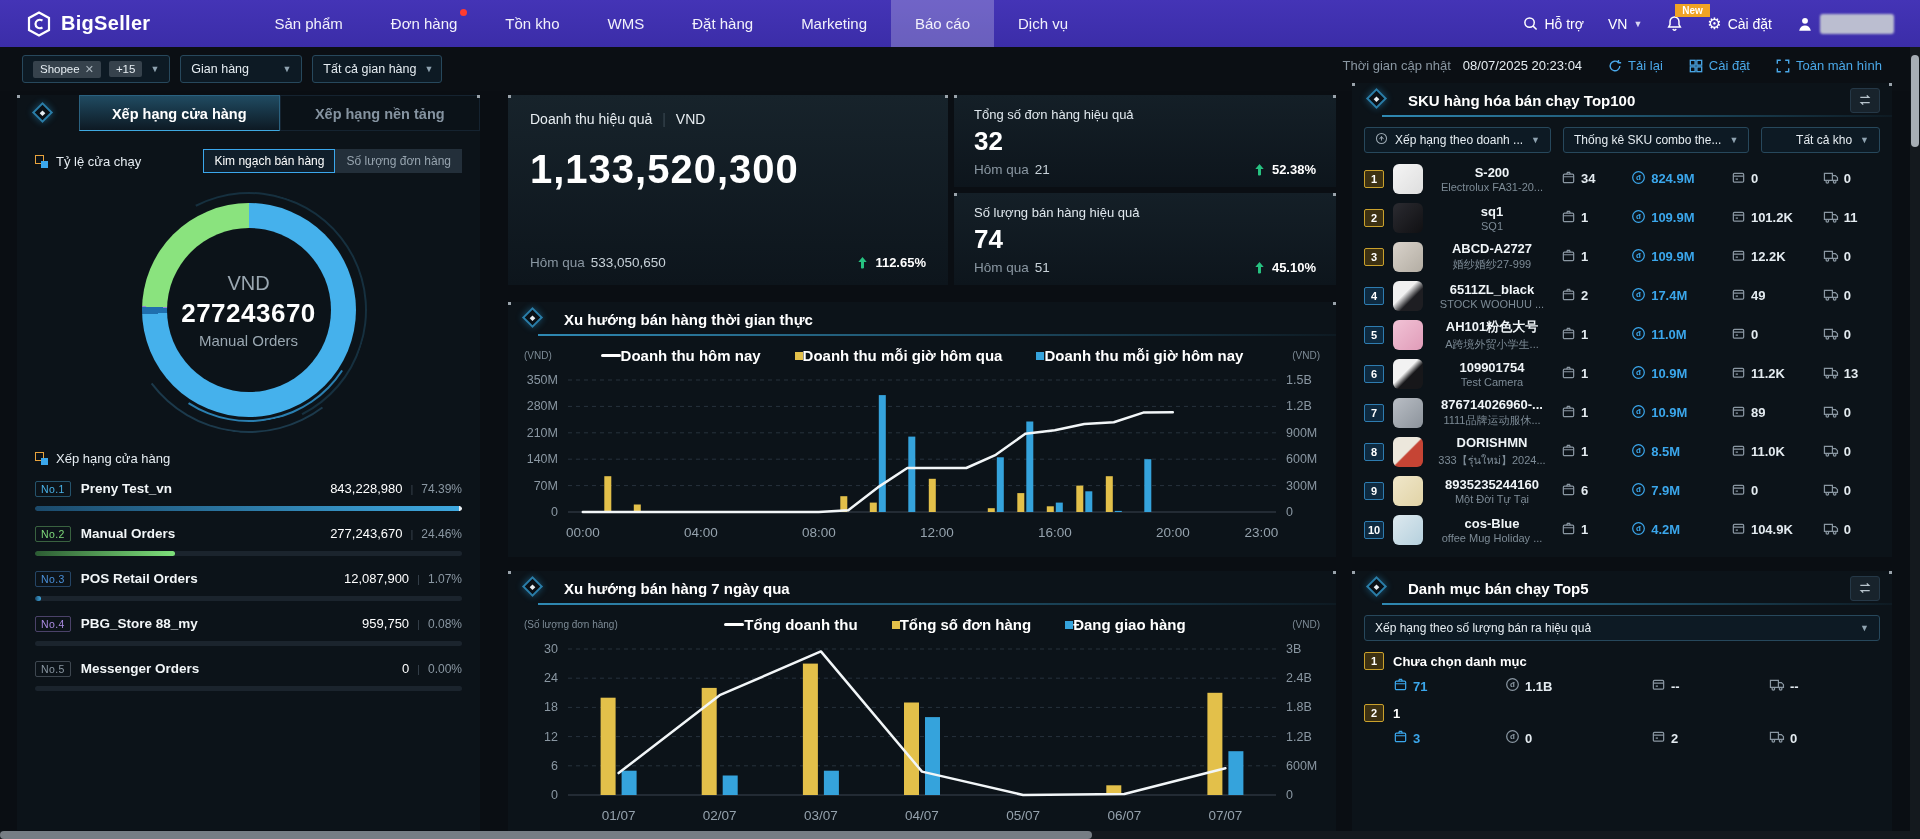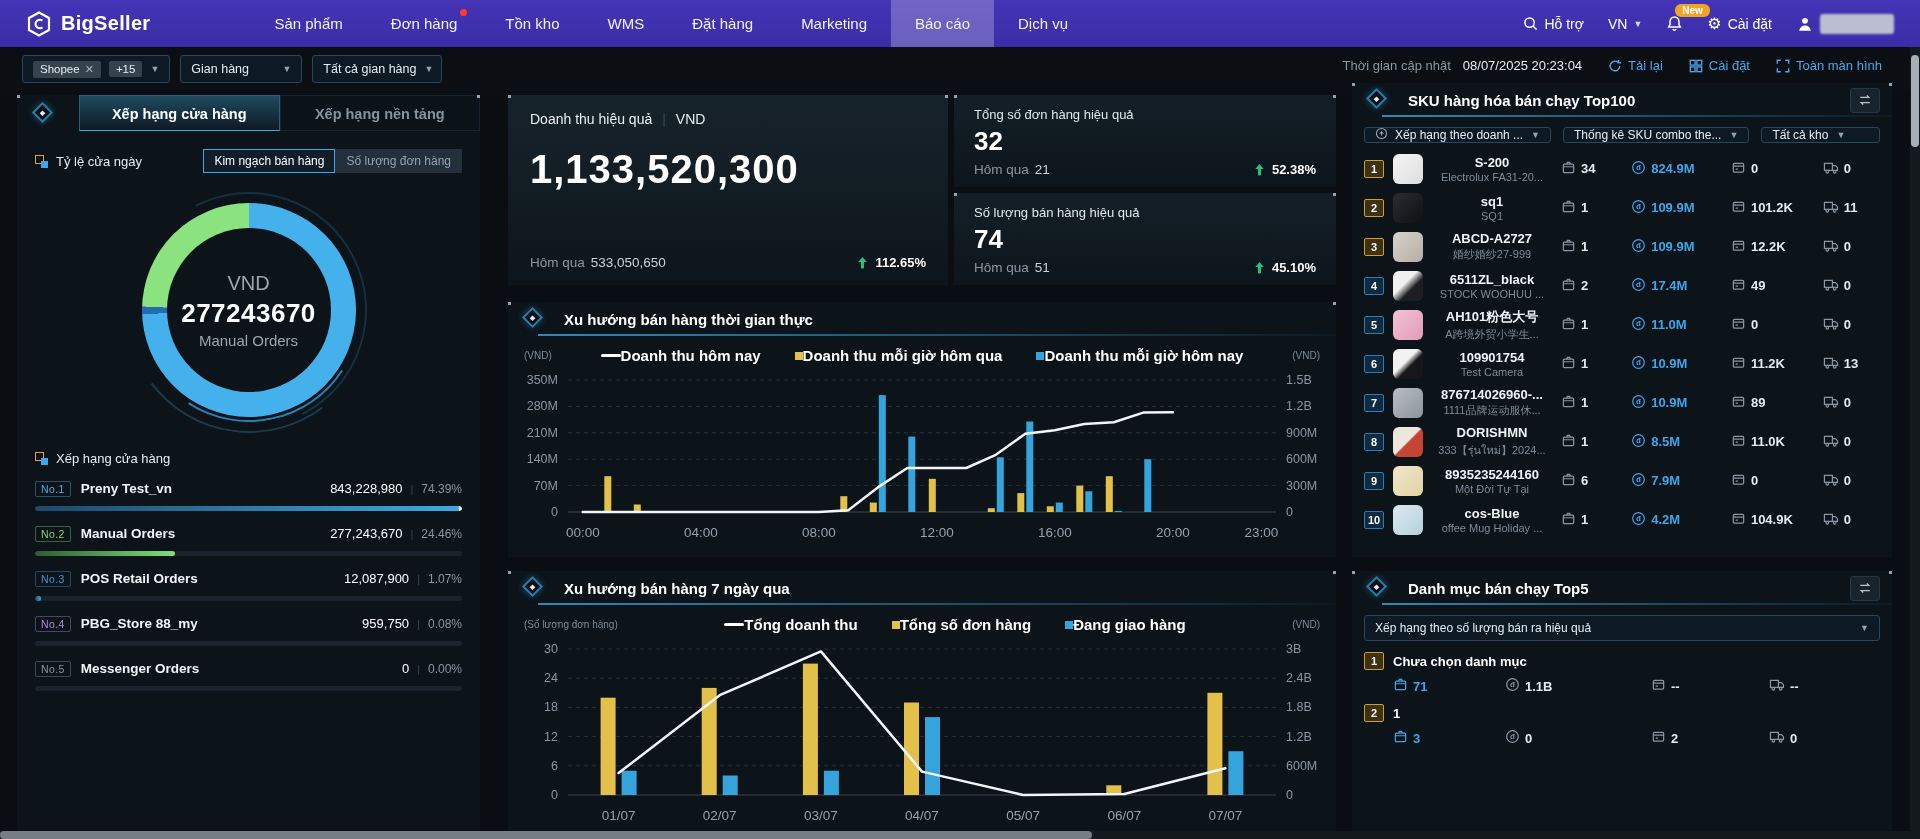--- a/index.html
+++ b/index.html
@@ -10,21 +10,21 @@
   #navbar{position:absolute;left:0;top:0;width:1920px;height:47px;background:linear-gradient(180deg,#4434b6,#3b2da8);display:flex;align-items:center;padding:0 26px;}
   .brand{display:flex;align-items:center;gap:9px;color:#fff;font-size:20px;font-weight:bold;letter-spacing:.3px;}
   #nav-items{display:flex;margin-left:100px;height:47px;}
   .nav-item{position:relative;padding:0 24px;line-height:47px;font-size:15px;color:#f2f1fb;cursor:pointer;white-space:nowrap;}
   .nav-item.active{background:rgba(255,255,255,.24);}
   .nav-item .reddot{position:absolute;top:9px;right:14px;width:7px;height:7px;border-radius:50%;background:#ff3b30;}
   #nav-right{margin-left:auto;display:flex;align-items:center;gap:24px;color:#fff;font-size:14px;}
   .nav-chunk{display:flex;align-items:center;gap:6px;cursor:pointer;}
   .caret{font-size:9px;color:#d9d6f2;}
   .bell-wrap{position:relative;}
-  .new-badge{position:absolute;top:-11px;left:9px;background:#f0a325;color:#fff;font-size:10px;font-weight:bold;padding:1px 7px;border-radius:6px;}
+  .new-badge{position:absolute;top:-11px;left:9px;background:#f0a325;color:#fff;font-size:10px;font-weight:bold;padding:1px 7px;border-radius:0;}
   .user-blur{width:74px;height:20px;border-radius:3px;background:#c9ced4;filter:blur(1.2px);opacity:.9;}
   .gear-glyph{font-size:16px;line-height:1;}
 
   
   #toolbar{position:absolute;left:0;top:47px;width:1920px;height:44px;background:#0b0f14;}
   .tb-left{position:absolute;left:22px;top:8px;display:flex;gap:10px;}
   .sel{height:28px;background:#0d1a24;border:1px solid #27485c;border-radius:3px;display:flex;align-items:center;gap:8px;padding:0 10px;font-size:12.5px;color:#e6edf2;cursor:pointer;white-space:nowrap;}
   .tag{background:#36424c;color:#e6edf2;border-radius:2px;padding:2px 7px;font-size:11.5px;display:flex;align-items:center;gap:5px;}
   .tag .x{color:#aab5bd;font-size:11px;}
   .tb-right{position:absolute;right:38px;top:11px;display:flex;align-items:center;gap:26px;font-size:13px;}
@@ -105,21 +105,21 @@
   .legend .axis-lab{color:#7d8b96;font-size:10px;white-space:nowrap;}
   .lg-items{display:flex;align-items:center;gap:34px;}
   .lg-item{display:flex;align-items:center;font-size:15px;font-weight:bold;color:#fff;white-space:nowrap;}
   .lg-line{width:20px;height:3.5px;border-radius:2px;background:#fff;}
   .lg-sq{width:8px;height:8px;}
   svg.chart{display:block;margin-top:4px;}
 
   
   #sku-card{left:1352px;top:83px;width:540px;height:474px;}
   .filter-row{display:flex;gap:12px;padding:10px 12px 6px 12px;}
-  .filter-row .sel{flex:1;height:16px;font-size:12px;justify-content:flex-start;}
+  .filter-row .sel{flex:1;height:26px;font-size:12px;justify-content:flex-end;}
   .sel .caret{color:#8fa3b0;}
   .sel-left{display:flex;align-items:center;gap:7px;overflow:hidden;white-space:nowrap;}
   .sku-row{display:flex;align-items:center;height:39px;padding:0 12px;gap:9px;}
   .rank-chip{flex:0 0 20px;width:20px;height:18px;line-height:16px;text-align:center;font-size:11px;font-weight:bold;color:#fff;border-radius:2px;}
   .rank-chip.gold{background:#3d3112;border:1px solid #caa12c;}
   .rank-chip.blue{background:#0e2a40;border:1px solid #2e7cb0;}
   .thumb{flex:0 0 30px;width:30px;height:30px;border-radius:6px;}
   .sku-name-box{width:120px;flex:0 0 120px;overflow:hidden;text-align:center;}
   .sku-name{font-size:13px;font-weight:bold;color:#f0f5f8;white-space:nowrap;overflow:hidden;text-overflow:ellipsis;}
   .sku-sub{font-size:11px;color:#7d8b96;white-space:nowrap;overflow:hidden;text-overflow:ellipsis;margin-top:1px;}
@@ -254,21 +254,21 @@
           <i></i>
         </span>
     <div class="lp-tab active">Xếp hạng cửa hàng</div>
         <div class="lp-tab">Xếp hạng nền tảng</div>
       </div>
     <div class="ratio-row">
       <span class="sq-icon">
           <span class="b"></span>
           <span class="f"></span>
         </span>
-      <span class="ratio-title">Tỷ lệ cửa ngày</span>
+      <span class="ratio-title">Tỷ lệ cửa chạy</span>
       <span class="tgl-group" id="tgl-group">
           <span class="tbtn active">Kim ngạch bán hàng</span>
           <span class="tbtn idle">Số lượng đơn hàng</span>
         </span>
     </div>
     <div id="donut-wrap">
       <span class="arc a1"></span>
       <span class="arc a2"></span>
       <span class="arc a3"></span>
       <div id="donut" style="background: conic-gradient(rgb(69, 177, 236) 0%, rgb(69, 177, 236) 74.39%, rgb(31, 111, 174) 74.39%, rgb(31, 111, 174) 75.46%, rgb(154, 127, 217) 75.46%, rgb(154, 127, 217) 75.54%, rgb(85, 96, 106) 75.54%, rgb(85, 96, 106) 75.54%, rgb(138, 227, 126) 75.54%, rgb(138, 227, 126) 100%);"></div>

